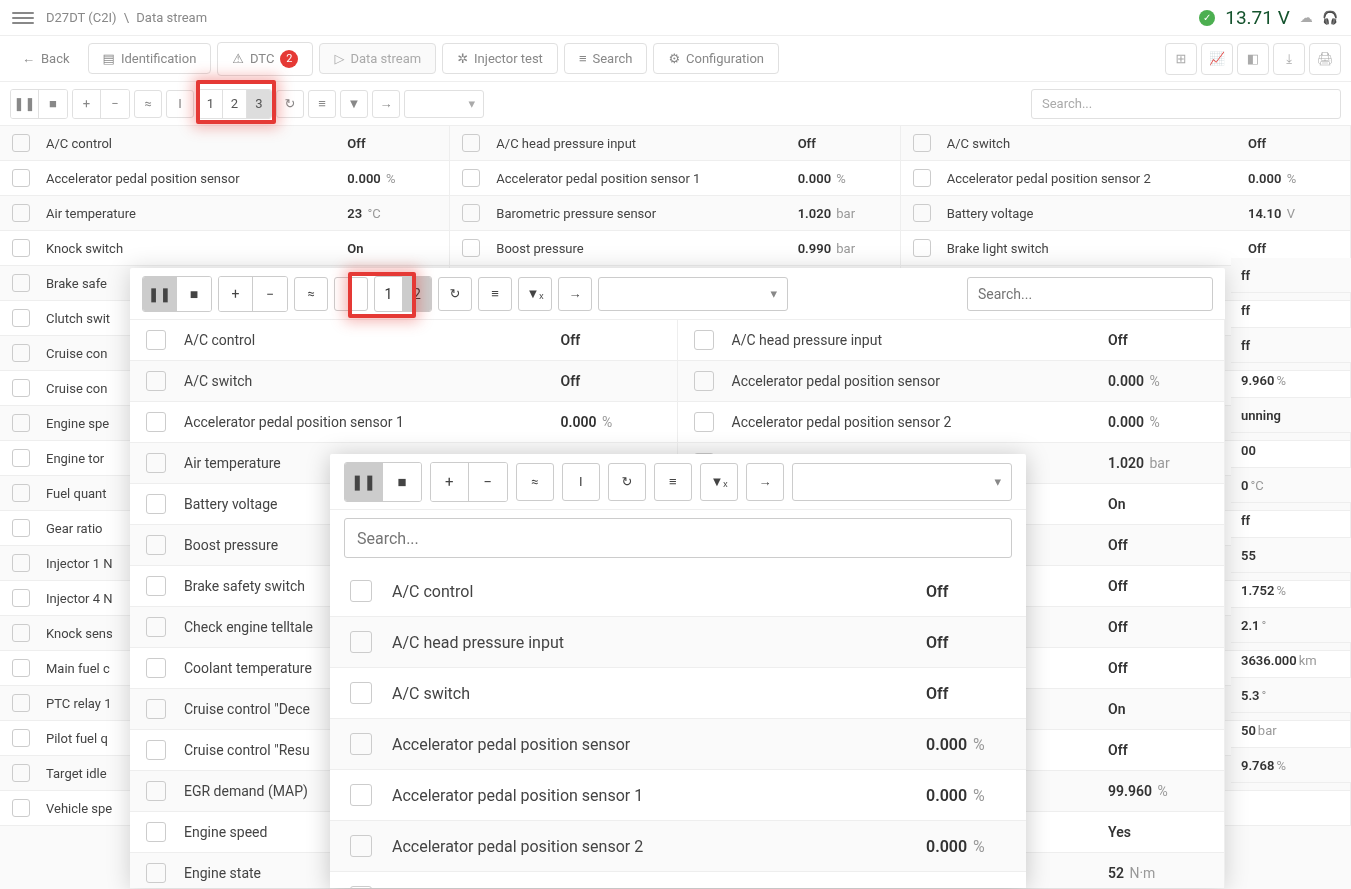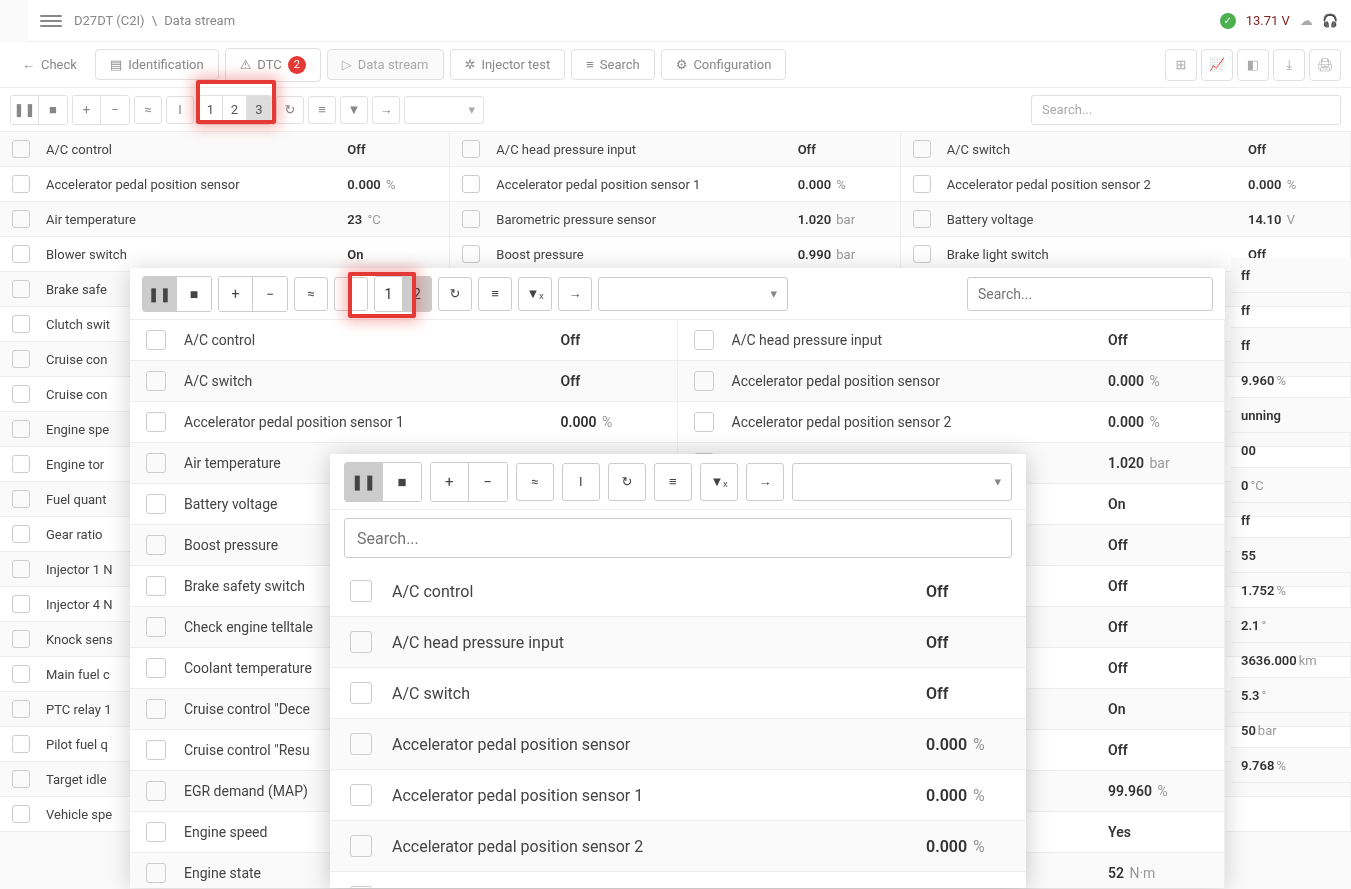--- a/index.html
+++ b/index.html
@@ -1,26 +1,26 @@
 <!DOCTYPE html>
 <html><head>
 <meta charset="utf-8">
 <style>
 * { margin: 0; padding: 0; box-sizing: border-box; font-family: -apple-system, BlinkMacSystemFont, "Segoe UI", Roboto, sans-serif; }
 body { background: #fafafa; color: #333; font-size: 13px; width: 1351px; height: 889px; overflow: hidden; position: relative; }
 
 
-.header { display: flex; align-items: center; padding: 12px 12px; background: #fff; border-bottom: 1px solid #eee; height: 42px; margin-left: 28px; }
+.header { display: flex; align-items: center; padding: 12px 12px; background: #fff; border-bottom: 1px solid #eee; height: 36px; }
 .hamburger { width: 22px; height: 22px; margin-right: 12px; cursor: pointer; display:flex; flex-direction:column; justify-content:center; gap:3px; }
 .hamburger span { display:block; height:2px; background:#888; border-radius:1px; }
 .breadcrumb { color: #888; font-size: 13px; }
 .breadcrumb .sep { margin: 0 4px; }
 .header-right { margin-left: auto; display:flex; align-items:center; gap:10px; color:#aaa; }
 .check-circle { width:16px; height:16px; border-radius:50%; background:#4caf50; display:flex; align-items:center; justify-content:center; color:#fff; font-size:10px; }
-.voltage { color:#7f1d1d; font-size:13px; }
+.voltage { color:#14532d; font-size:19px; }
 
 
 .tab-bar { display:flex; align-items:center; gap:6px; padding:6px 10px; background:#fff; border-bottom:1px solid #eee; height:46px; }
 .back-btn { display:flex; align-items:center; gap:6px; padding:6px 12px; color:#888; cursor:pointer; }
 .tab { display:flex; align-items:center; gap:6px; padding:7px 14px; border:1px solid #e0e0e0; border-radius:4px; background:#fff; color:#888; cursor:pointer; font-size:13px; }
 .tab.active { color:#aaa; background:#fafafa; }
 .tab .ico { font-size:13px; }
 .badge { display:inline-flex; align-items:center; justify-content:center; min-width:18px; height:18px; border-radius:9px; background:#e53935; color:#fff; font-size:11px; padding:0 4px; }
 .tab-right { margin-left:auto; display:flex; gap:4px; }
 .tab-right .icon-btn { width:32px; height:32px; border:1px solid #e0e0e0; border-radius:4px; display:flex; align-items:center; justify-content:center; color:#aaa; cursor:pointer; }
@@ -122,21 +122,21 @@
   </div>
   <div class="header-right">
     <span class="check-circle">✓</span>
     <span class="voltage"><span>13.71</span> <span>V</span></span>
     <span>☁</span>
     <span>🎧</span>
   </div>
 </div>
 
 <div class="tab-bar">
-  <div class="back-btn">← <span>Check</span></div>
+  <div class="back-btn">← <span>Back</span></div>
   <div class="tab">
       <span class="ico">▤</span>
       <span>Identification</span>
     </div>
   <div class="tab">
       <span class="ico">⚠</span>
       <span>DTC</span>
       <span class="badge">2</span>
     </div>
   <div class="tab active">
@@ -230,21 +230,21 @@
       <span class="label">Barometric pressure sensor</span>
       <span class="value">1.020<span class="unit"> bar</span></span>
     </div>
     <div class="gcell">
       <div class="cb"></div>
       <span class="label">Battery voltage</span>
       <span class="value">14.10<span class="unit"> V</span></span>
     </div>
     <div class="gcell">
       <div class="cb"></div>
-      <span class="label">Blower switch</span>
+      <span class="label">Knock switch</span>
       <span class="value">On<span class="unit"></span></span>
     </div>
     <div class="gcell">
       <div class="cb"></div>
       <span class="label">Boost pressure</span>
       <span class="value">0.990<span class="unit"> bar</span></span>
     </div>
     <div class="gcell">
       <div class="cb"></div>
       <span class="label">Brake light switch</span>

